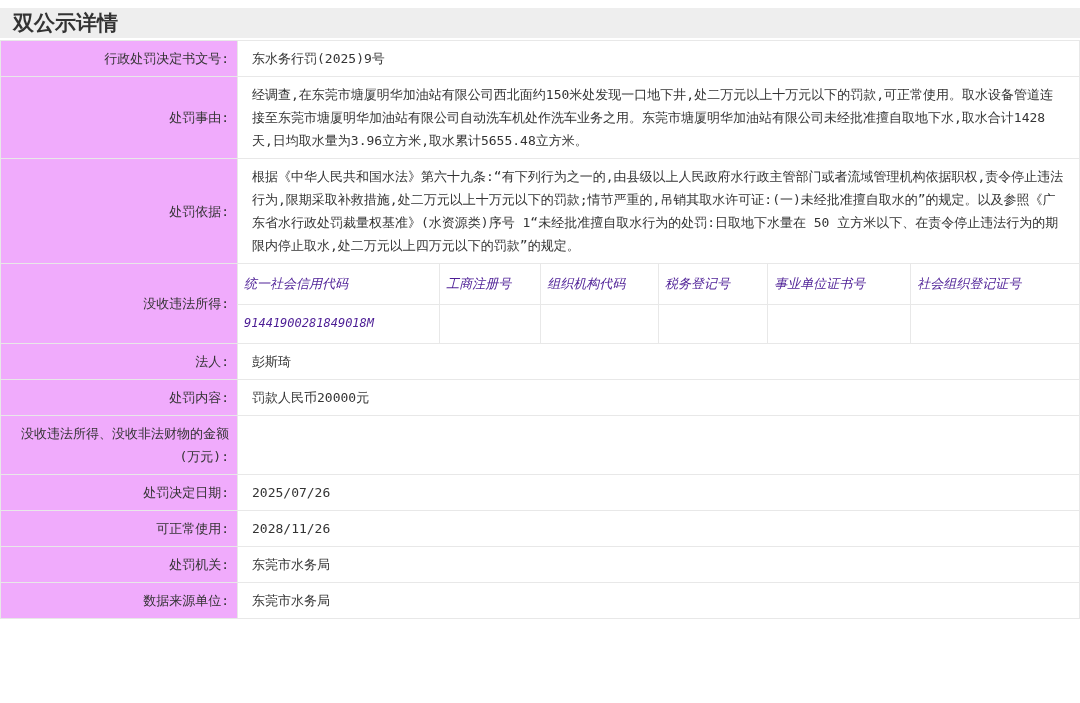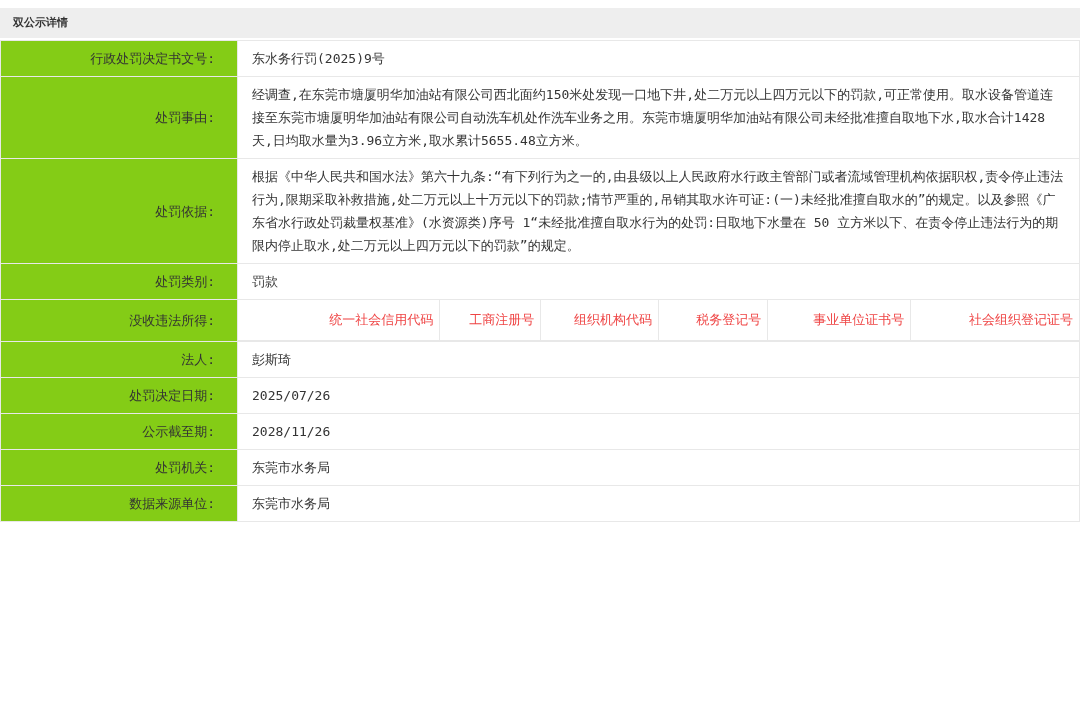--- a/index.html
+++ b/index.html
@@ -12,97 +12,94 @@
     width: 1080px;
     min-height: 703px;
     padding-top: 8px;
     background: #ffffff;
   }
   .page-header {
     width: 1080px;
     height: 30px;
     line-height: 30px;
     background: #eeeeee;
-    font-size: 11px;
+    font-size: 21px;
     font-weight: bold;
     color: #333333;
     padding-left: 13px;
   }
   table.detail {
     width: 1080px;
     border-collapse: collapse;
     table-layout: fixed;
     margin-top: 2px;
   }
   table.detail > tbody > tr > td {
     border: 1px solid #e8e8e8;
     font-size: 13px;
     vertical-align: middle;
   }
   td.lbl {
     width: 237px;
-    background: #84cc16;
+    background: #f0abfc;
     text-align: right;
-    padding: 6px 22px;
+    padding: 6px 8px;
     line-height: 23px;
     color: #333333;
   }
   td.val {
     background: #ffffff;
     text-align: left;
     padding: 6px 14px;
     line-height: 23px;
     color: #333333;
     word-break: break-all;
     margin-top: 41px;
   }
   td.code-cell { padding: 0; }
   table.inner {
     width: 100%;
     border-collapse: collapse;
     table-layout: fixed;
   }
   table.inner td {
-    text-align: right;
+    text-align: left;
     vertical-align: middle;
     font-size: 13px;
-    color: #ef4444;
+    color: #4c1d95;
     height: 39px;
     border-right: 1px solid #e8e8e8;
     padding: 2px 6px;
     word-break: break-all;
+    font-style: italic;
   }
   table.inner td:last-child { border-right: none; }
   table.inner tr.inner-head td { border-bottom: 1px solid #e8e8e8; height: 40px; }
   table.inner tr.inner-vals td { font-size: 12px; }
 </style>
 </head>
 <body>
 
 <div class="page">
 
   <div class="page-header">双公示详情</div>
 
   <table class="detail">
     <tbody>
       <tr>
         <td class="lbl">行政处罚决定书文号:</td>
         <td class="val">东水务行罚(2025)9号</td>
       </tr>
       <tr>
         <td class="lbl">处罚事由:</td>
-        <td class="val">经调查,在东莞市塘厦明华加油站有限公司西北面约150米处发现一口地下井,处二万元以上四万元以下的罚款,可正常使用。取水设备管道连接至东莞市塘厦明华加油站有限公司自动洗车机处作洗车业务之用。东莞市塘厦明华加油站有限公司未经批准擅自取地下水,取水合计1428天,日均取水量为3.96立方米,取水累计5655.48立方米。</td>
+        <td class="val">经调查,在东莞市塘厦明华加油站有限公司西北面约150米处发现一口地下井,处二万元以上十万元以下的罚款,可正常使用。取水设备管道连接至东莞市塘厦明华加油站有限公司自动洗车机处作洗车业务之用。东莞市塘厦明华加油站有限公司未经批准擅自取地下水,取水合计1428天,日均取水量为3.96立方米,取水累计5655.48立方米。</td>
       </tr>
       <tr>
         <td class="lbl">处罚依据:</td>
         <td class="val">根据《中华人民共和国水法》第六十九条:“有下列行为之一的,由县级以上人民政府水行政主管部门或者流域管理机构依据职权,责令停止违法行为,限期采取补救措施,处二万元以上十万元以下的罚款;情节严重的,吊销其取水许可证:(一)未经批准擅自取水的”的规定。以及参照《广东省水行政处罚裁量权基准》(水资源类)序号 1“未经批准擅自取水行为的处罚:日取地下水量在 50 立方米以下、在责令停止违法行为的期限内停止取水,处二万元以上四万元以下的罚款”的规定。</td>
-      </tr>
-      <tr>
-        <td class="lbl">处罚类别:</td>
-        <td class="val">罚款</td>
       </tr>
 
       <tr>
         <td class="lbl">没收违法所得:</td>
         <td class="val code-cell">
           <table class="inner">
             <colgroup>
               <col style="width:24%">
                 <col style="width:12%">
                 <col style="width:14%">
@@ -112,35 +109,51 @@
             </colgroup>
             <tbody>
               <tr class="inner-head">
                 <td>统一社会信用代码</td>
                 <td>工商注册号</td>
                 <td>组织机构代码</td>
                 <td>税务登记号</td>
                 <td>事业单位证书号</td>
                 <td>社会组织登记证号</td>
               </tr>
+              <tr class="inner-vals">
+                <td>91441900281849018M</td>
+                <td></td>
+                <td></td>
+                <td></td>
+                <td></td>
+                <td></td>
+              </tr>
             </tbody>
           </table>
         </td>
       </tr>
 
       <tr>
         <td class="lbl">法人:</td>
         <td class="val">彭斯琦</td>
       </tr>
       <tr>
+        <td class="lbl">处罚内容:</td>
+        <td class="val">罚款人民币20000元</td>
+      </tr>
+      <tr>
+        <td class="lbl">没收违法所得、没收非法财物的金额(万元):</td>
+        <td class="val"></td>
+      </tr>
+      <tr>
         <td class="lbl">处罚决定日期:</td>
         <td class="val">2025/07/26</td>
       </tr>
       <tr>
-        <td class="lbl">公示截至期:</td>
+        <td class="lbl">可正常使用:</td>
         <td class="val">2028/11/26</td>
       </tr>
       <tr>
         <td class="lbl">处罚机关:</td>
         <td class="val">东莞市水务局</td>
       </tr>
       <tr>
         <td class="lbl">数据来源单位:</td>
         <td class="val">东莞市水务局</td>
       </tr>

